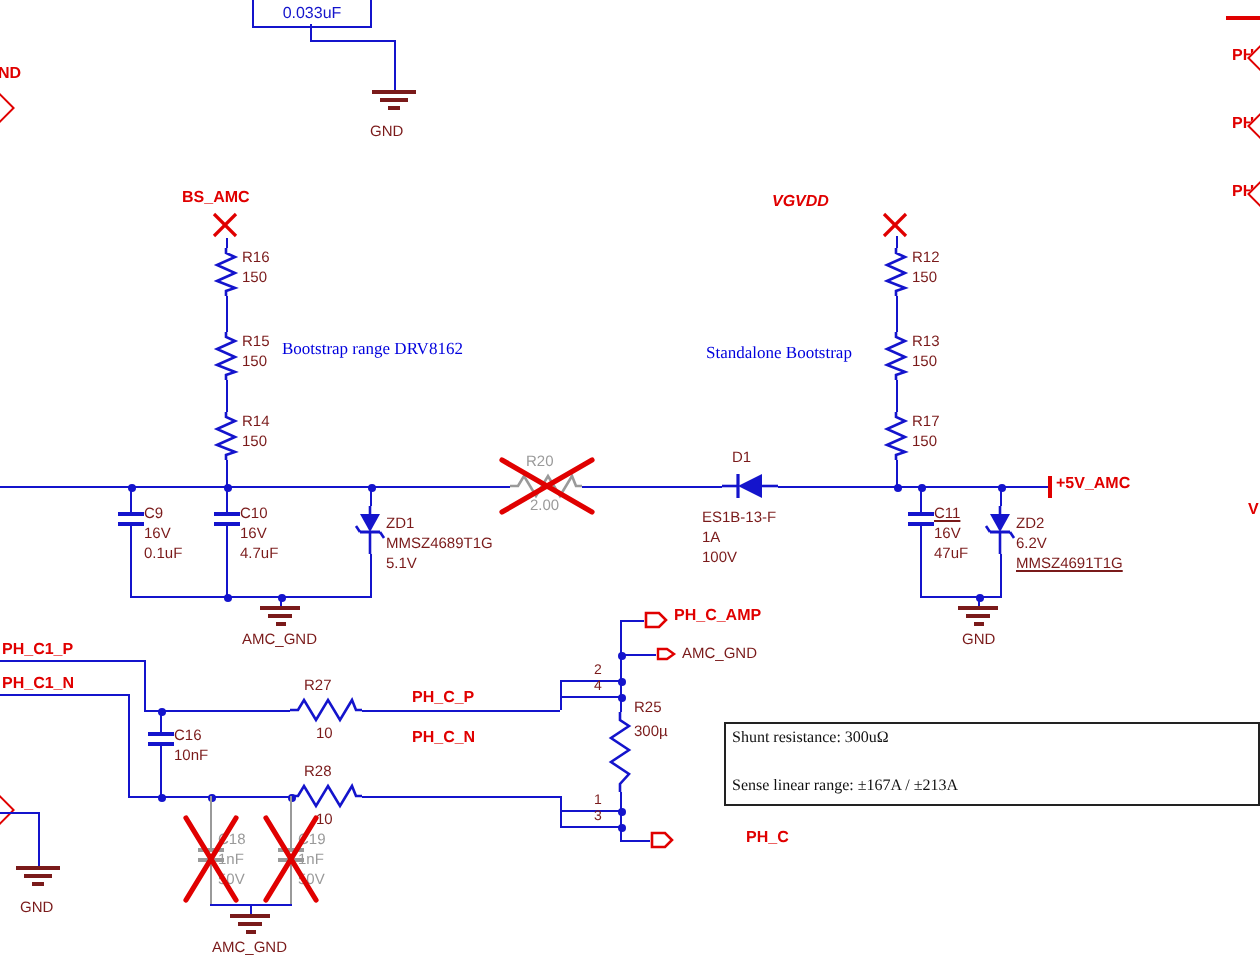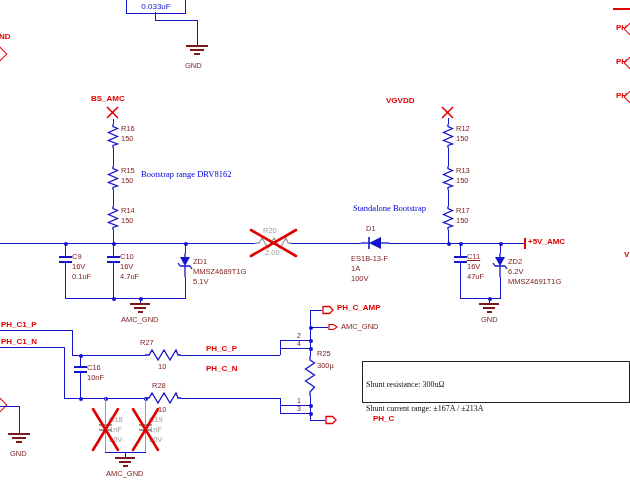--- a/index.html
+++ b/index.html
@@ -4,21 +4,21 @@
 <style>
   html,body{margin:0;padding:0;background:#fff;}
   #canvas{position:relative;width:630px;height:480px;background:#fff;overflow:hidden;
           font-family:"Liberation Sans",sans-serif;}
   .ww{position:absolute;background:#1414cc;}
   .gbar{position:absolute;background:#7a1a1a;}
   .redline{position:absolute;background:#e00000;}
   .t{position:absolute;font-size:7.5px;line-height:9px;color:#7a1a1a;white-space:nowrap;}
   .net{position:absolute;font-size:8px;line-height:9px;color:#e00000;white-space:nowrap;font-weight:bold;}
   .cmt{position:absolute;font-family:"Liberation Serif",serif;font-size:8.5px;line-height:10px;color:#0000dd;white-space:nowrap;}
-  .nt{position:absolute;font-family:"Liberation Serif",serif;font-size:8px;line-height:10px;color:#111;white-space:nowrap;margin-top:16px;}
+  .nt{position:absolute;font-family:"Liberation Serif",serif;font-size:8px;line-height:10px;color:#111;white-space:nowrap;}
   .gry{color:#9a9a9a;}
   .blu{color:#1414cc;}
   .dot{position:absolute;width:4px;height:4px;border-radius:50%;background:#1414cc;}
   .box{position:absolute;border:1px solid #1414cc;display:flex;align-items:center;justify-content:center;}
   .notebox{position:absolute;border:1px solid #222;background:#fff;}
   .diam{position:absolute;width:10px;height:10px;border:1.5px solid #e00000;transform:rotate(45deg);background:#fff;}
   svg{position:absolute;overflow:visible;}
 </style>
 </head>
 <body>
@@ -60,21 +60,21 @@
   <div class="t" style="left:121px;top:176px;">150</div>
   <div class="ww" style="left:113px;top:190px;width:1px;height:16px;"></div>
   <svg style="left:106px;top:206px;" width="14" height="24">
     <polyline points="7,0 7,2.5 11.5,4.5 2.5,8.5 11.5,12.5 2.5,16.5 11.5,20 7,21.5 7,24" fill="none" stroke="#1414cc" stroke-width="1.3"></polyline>
   </svg>
   <div class="t" style="left:121px;top:206px;">R14</div>
   <div class="t" style="left:121px;top:216px;">150</div>
   <div class="ww" style="left:113px;top:230px;width:1px;height:13px;"></div>
   <div class="cmt" style="left:141px;top:169px;">Bootstrap range DRV8162</div>
 
-  <div class="net" style="left:386px;top:96px;">VGVDD</div>
+  <div class="net" style="left:386px;top:96px;font-style:italic;">VGVDD</div>
   <svg style="left:441px;top:106px;" width="13" height="13">
     <line x1="1" y1="1" x2="12" y2="12" stroke="#e00000" stroke-width="1.6"></line>
     <line x1="12" y1="1" x2="1" y2="12" stroke="#e00000" stroke-width="1.6"></line>
   </svg>
   <div class="ww" style="left:448px;top:118px;width:1px;height:6px;"></div>
   <svg style="left:441px;top:124px;" width="14" height="24">
     <polyline points="7,0 7,2.5 11.5,4.5 2.5,8.5 11.5,12.5 2.5,16.5 11.5,20 7,21.5 7,24" fill="none" stroke="#1414cc" stroke-width="1.3"></polyline>
   </svg>
   <div class="t" style="left:456px;top:124px;">R12</div>
   <div class="t" style="left:456px;top:134px;">150</div>
@@ -84,21 +84,21 @@
   </svg>
   <div class="t" style="left:456px;top:166px;">R13</div>
   <div class="t" style="left:456px;top:176px;">150</div>
   <div class="ww" style="left:448px;top:190px;width:1px;height:16px;"></div>
   <svg style="left:441px;top:206px;" width="14" height="24">
     <polyline points="7,0 7,2.5 11.5,4.5 2.5,8.5 11.5,12.5 2.5,16.5 11.5,20 7,21.5 7,24" fill="none" stroke="#1414cc" stroke-width="1.3"></polyline>
   </svg>
   <div class="t" style="left:456px;top:206px;">R17</div>
   <div class="t" style="left:456px;top:216px;">150</div>
   <div class="ww" style="left:448px;top:230px;width:1px;height:13px;"></div>
-  <div class="cmt" style="left:353px;top:171px;margin-top:32px;">Standalone Bootstrap</div>
+  <div class="cmt" style="left:353px;top:171px;">Standalone Bootstrap</div>
 
   <div class="ww" style="left:0px;top:243px;width:255px;height:1px;"></div>
   <div class="ww" style="left:291px;top:243px;width:70px;height:1px;"></div>
   <div class="ww" style="left:389px;top:243px;width:135px;height:1px;"></div>
   <div class="dot" style="left:63.5px;top:241.5px;"></div>
   <div class="dot" style="left:111.5px;top:241.5px;"></div>
   <div class="dot" style="left:183.5px;top:241.5px;"></div>
   <div class="dot" style="left:446.5px;top:241.5px;"></div>
   <div class="dot" style="left:458.5px;top:241.5px;"></div>
   <div class="dot" style="left:498.5px;top:241.5px;"></div>
@@ -180,21 +180,21 @@
     <line x1="8" y1="0" x2="8" y2="4" stroke="#1414cc" stroke-width="1.3"></line>
     <polygon points="3,4 13,4 8,13" fill="#1414cc"></polygon>
     <line x1="3" y1="13" x2="13" y2="13" stroke="#1414cc" stroke-width="1.5"></line>
     <line x1="3" y1="13" x2="1" y2="10" stroke="#1414cc" stroke-width="1.3"></line>
     <line x1="13" y1="13" x2="15" y2="16" stroke="#1414cc" stroke-width="1.3"></line>
     <line x1="8" y1="13" x2="8" y2="24" stroke="#1414cc" stroke-width="1.3"></line>
   </svg>
   <div class="ww" style="left:500px;top:277px;width:1px;height:21px;"></div>
   <div class="t" style="left:508px;top:257px;">ZD2</div>
   <div class="t" style="left:508px;top:267px;">6.2V</div>
-  <div class="t" style="left:508px;top:277px;">MMSZ4691T1G</div>
+  <div class="t" style="left:508px;top:277px;text-decoration:underline;">MMSZ4691T1G</div>
 
   <div class="ww" style="left:460px;top:298px;width:41px;height:1px;"></div>
   <div class="dot" style="left:487.5px;top:296.5px;"></div>
   <div class="ww" style="left:489px;top:298px;width:1px;height:5px;"></div>
   <div class="gbar" style="left:479px;top:303px;width:20px;height:1.5px;"></div>
   <div class="gbar" style="left:483px;top:307px;width:12px;height:1.5px;"></div>
   <div class="gbar" style="left:486.5px;top:311px;width:5px;height:1.5px;"></div>
   <div class="t" style="left:481px;top:315px;">GND</div>
 
   <div class="net" style="left:1px;top:320px;">PH_C1_P</div>
@@ -202,21 +202,21 @@
   <div class="ww" style="left:72px;top:330px;width:1px;height:25px;"></div>
   <div class="net" style="left:1px;top:337px;">PH_C1_N</div>
   <div class="ww" style="left:0px;top:347px;width:64px;height:1px;"></div>
   <div class="ww" style="left:64px;top:347px;width:1px;height:51px;"></div>
 
   <div class="ww" style="left:72px;top:355px;width:73px;height:1px;"></div>
   <div class="ww" style="left:181px;top:355px;width:99px;height:1px;"></div>
   <svg style="left:145px;top:348px;" width="36" height="14">
     <polyline points="0,7 4,7 7,2 13,12 19,2 25,12 31,2 33,7 36,7" fill="none" stroke="#1414cc" stroke-width="1.3"></polyline>
   </svg>
-  <div class="t" style="left:140px;top:338px;">R27</div>
+  <div class="t" style="left:152px;top:338px;">R27</div>
   <div class="t" style="left:158px;top:362px;">10</div>
   <div class="net" style="left:206px;top:344px;">PH_C_P</div>
 
   <div class="dot" style="left:78.5px;top:353.5px;"></div>
   <div class="ww" style="left:80px;top:355px;width:1px;height:11px;"></div>
   <div class="ww" style="left:73.5px;top:366px;width:13px;height:1.6px;"></div>
   <div class="ww" style="left:73.5px;top:371px;width:13px;height:1.6px;"></div>
   <div class="ww" style="left:80px;top:372px;width:1px;height:26px;"></div>
   <div class="dot" style="left:78.5px;top:396.5px;"></div>
   <div class="t" style="left:87px;top:363px;">C16</div>
@@ -268,21 +268,21 @@
   <div class="t" style="left:341px;top:322px;">AMC_GND</div>
 
   <div class="ww" style="left:310px;top:420px;width:15px;height:1px;"></div>
   <svg style="left:325px;top:414px;" width="12" height="12">
     <polygon points="1,2.5 7.5,2.5 11,6 7.5,9.5 1,9.5" fill="none" stroke="#e00000" stroke-width="1.3"></polygon>
   </svg>
   <div class="net" style="left:341px;top:414px;padding-left:32px;">PH_C</div>
 
   <div class="notebox" style="left:362px;top:361px;width:266px;height:40px;"></div>
   <div class="nt" style="left:366px;top:364px;">Shunt resistance: 300uΩ</div>
-  <div class="nt" style="left:366px;top:388px;">Shunt current range: ±167A / ±213A</div>
+  <div class="nt" style="left:366px;top:388px;">Sense linear range: ±167A / ±213A</div>
 
   <div class="dot" style="left:103.5px;top:396.5px;"></div>
   <div class="ww" style="left:105px;top:398px;width:1px;height:26px;background:#9a9a9a;"></div>
   <div class="ww" style="left:98.5px;top:424px;width:13px;height:1.6px;background:#9a9a9a;"></div>
   <div class="ww" style="left:98.5px;top:429px;width:13px;height:1.6px;background:#9a9a9a;"></div>
   <div class="ww" style="left:105px;top:430px;width:1px;height:22px;background:#9a9a9a;"></div>
   <div class="t gry" style="left:109px;top:415px;">C18</div>
   <div class="t gry" style="left:109px;top:425px;">1nF</div>
   <div class="t gry" style="left:109px;top:435px;">50V</div>
   <svg style="left:91px;top:407px;" width="29" height="45">

